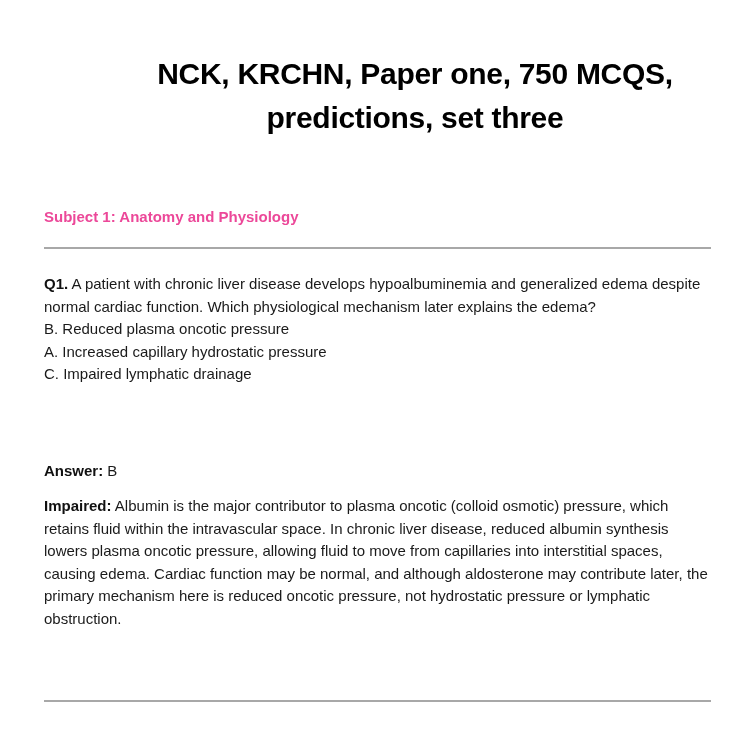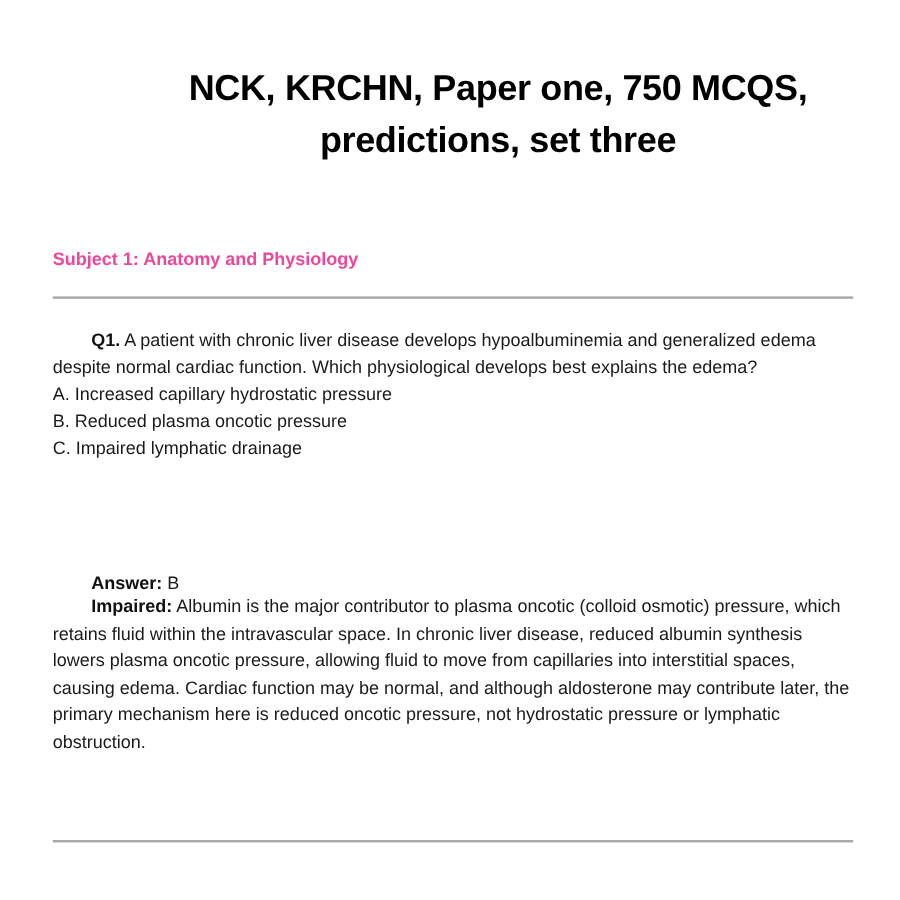--- a/index.html
+++ b/index.html
@@ -18,46 +18,46 @@
   }
   .rule {
     position: absolute; left: 44px; width: 667px; height: 0;
     border-top: 2px solid #a8a8a8;
   }
   .body-text {
     position: absolute; left: 44px; width: 670px;
     font-family: "Liberation Sans", sans-serif;
     font-size: 15px; line-height: 22.6px; color: #1a1a1a;
   }
-  .body-text b { font-weight: bold; color: #111; margin-left: 32px; }
+  .body-text b { font-weight: bold; color: #111; }
   .opt { display: block; }
 </style>
 </head>
 <body>
 
 <div class="title">
   <div>NCK, KRCHN, Paper one, 750 MCQS,</div>
   <div>predictions, set three</div>
 </div>
 
 <div class="subject">Subject 1: Anatomy and Physiology</div>
 
 <div class="rule" style="top:247px;"></div>
 
 <div class="body-text" style="top:273px;">
   <div>
     <b>Q1.</b>
-    <span>A patient with chronic liver disease develops hypoalbuminemia and generalized edema despite normal cardiac function. Which physiological develops best explains the edema?</span>
+    <span>A patient with chronic liver disease develops hypoalbuminemia and generalized edema despite normal cardiac function. Which physiological mechanism later explains the edema?</span>
   </div>
+  <span class="opt">B. Reduced plasma oncotic pressure</span>
   <span class="opt">A. Increased capillary hydrostatic pressure</span>
-  <span class="opt">B. Reduced plasma oncotic pressure</span>
   <span class="opt">C. Impaired lymphatic drainage</span>
 </div>
 
-<div class="body-text" style="top:476px;">
+<div class="body-text" style="top:460px;">
   <b>Answer:</b>
   <span>B</span>
 </div>
 
 <div class="body-text" style="top:495px; width:668px;">
   <b>Impaired:</b>
   <span>Albumin is the major contributor to plasma oncotic (colloid osmotic) pressure, which retains fluid within the intravascular space. In chronic liver disease, reduced albumin synthesis lowers plasma oncotic pressure, allowing fluid to move from capillaries into interstitial spaces, causing edema. Cardiac function may be normal, and although aldosterone may contribute later, the primary mechanism here is reduced oncotic pressure, not hydrostatic pressure or lymphatic obstruction.</span>
 </div>
 
 <div class="rule" style="top:700px;"></div>

